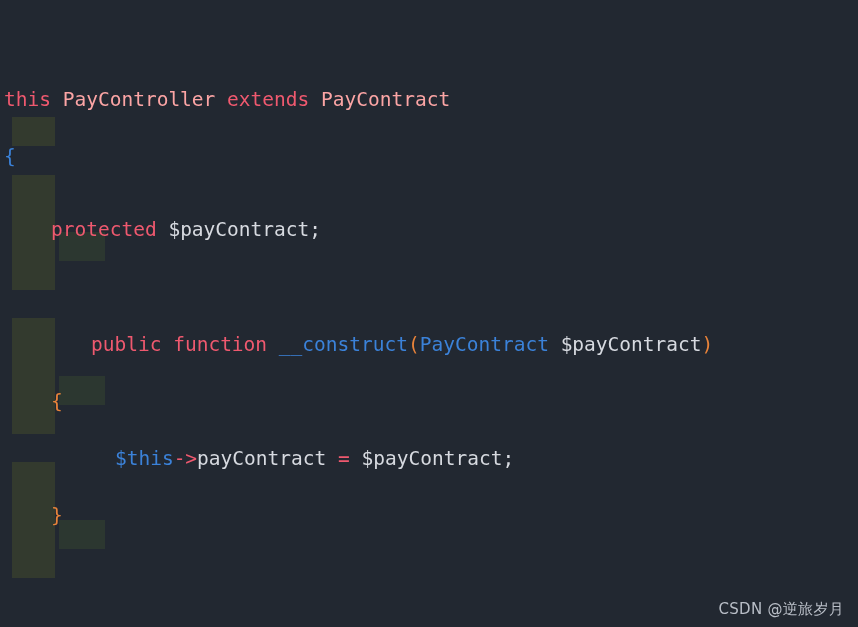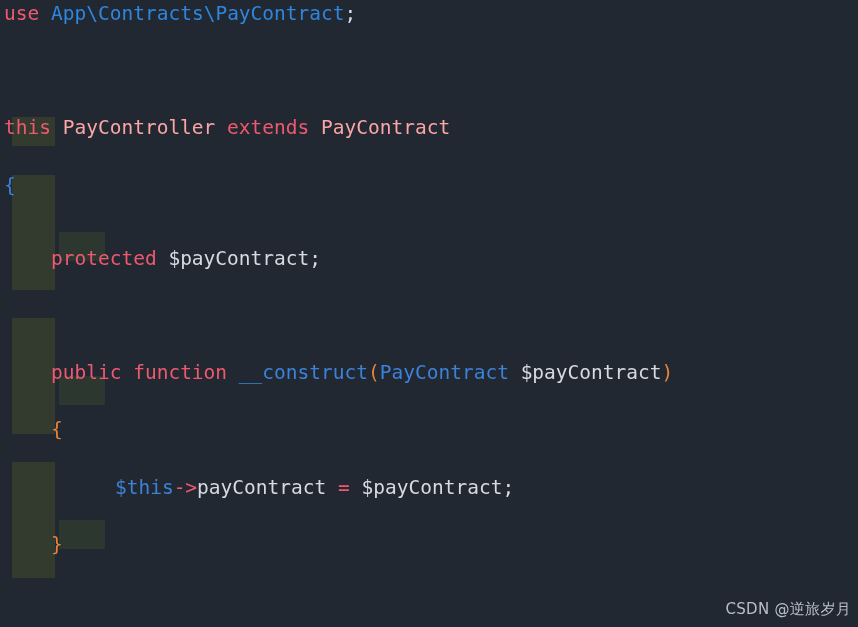--- a/index.html
+++ b/index.html
@@ -73,21 +73,21 @@
   .punc    { color: #d7dae0; }  
   .paren   { color: #e8833a; }  
   .brace-o { color: #e8833a; }  
   .brace-b { color: #3b82d9; }  
   .arrow   { color: #ef596f; }
   .op      { color: #ef596f; }
 
   
   .watermark {
     position: absolute;
-    right: 7px;
+    right: 14px;
     bottom: 8px;
     font-family: "DejaVu Sans", "Liberation Sans", sans-serif;
     font-size: 15px;
     color: #b9bec7;
     letter-spacing: 0.3px;
   }
 </style>
 </head>
 <body>
 
@@ -107,33 +107,32 @@
 
       <div class="iblock lvl2" style="left:59px; top:376px; width:46px; height:29px;"></div>
 
       <div class="iblock lvl1" style="left:12px; top:462px; width:43px; height:116px;"></div>
 
       <div class="iblock lvl2" style="left:59px; top:520px; width:46px; height:29px;"></div>
     </div>
 
     <div class="text-layer">
 
-      <div class="line" style="top:0px; padding-left:4px;"><span class="kw">use</span> <span class="ns">App</span><span class="ns">\</span><span class="ns">Contracts</span><span class="ns">\</span><span class="ns">PayContract</span><span class="punc">;</span></div>
 
       <div class="line" style="top:28.6px; padding-left:4px;"><span></span></div>
 
       <div class="line" style="top:57.2px; padding-left:4px;"><span class="kw">this</span> <span class="type">PayController</span> <span class="kw">extends</span> <span class="type">PayContract</span></div>
 
       <div class="line" style="top:85.8px; padding-left:4px;"><span class="brace-b">{</span></div>
 
       <div class="line" style="top:114.4px; padding-left:4px;margin-top:16px;">    <span class="kw">protected</span> <span class="var">$payContract</span><span class="punc">;</span></div>
 
       <div class="line" style="top:143px; padding-left:4px;"><span></span></div>
 
-      <div class="line" style="top:171.6px; padding-left:4px;">    <span class="kw">public</span> <span class="kw">function</span> <span class="cls">__construct</span><span class="paren">(</span><span class="cls">PayContract</span> <span class="var">$payContract</span><span class="paren">)</span></div>
+      <div class="line" style="top:171.6px; padding-left:4px;margin-left:40px;">    <span class="kw">public</span> <span class="kw">function</span> <span class="cls">__construct</span><span class="paren">(</span><span class="cls">PayContract</span> <span class="var">$payContract</span><span class="paren">)</span></div>
 
       <div class="line" style="top:200.2px; padding-left:4px;">    <span class="brace-o">{</span></div>
 
       <div class="line" style="top:228.8px; padding-left:21px;">        <span class="cls">$this</span><span class="arrow">-&gt;</span><span class="var">payContract</span> <span class="op">=</span> <span class="var">$payContract</span><span class="punc">;</span></div>
 
       <div class="line" style="top:257.4px; padding-left:4px;">    <span class="brace-o">}</span></div>
 
       <div class="line" style="top:286px; padding-left:4px;"><span></span></div>
 
     </div>

